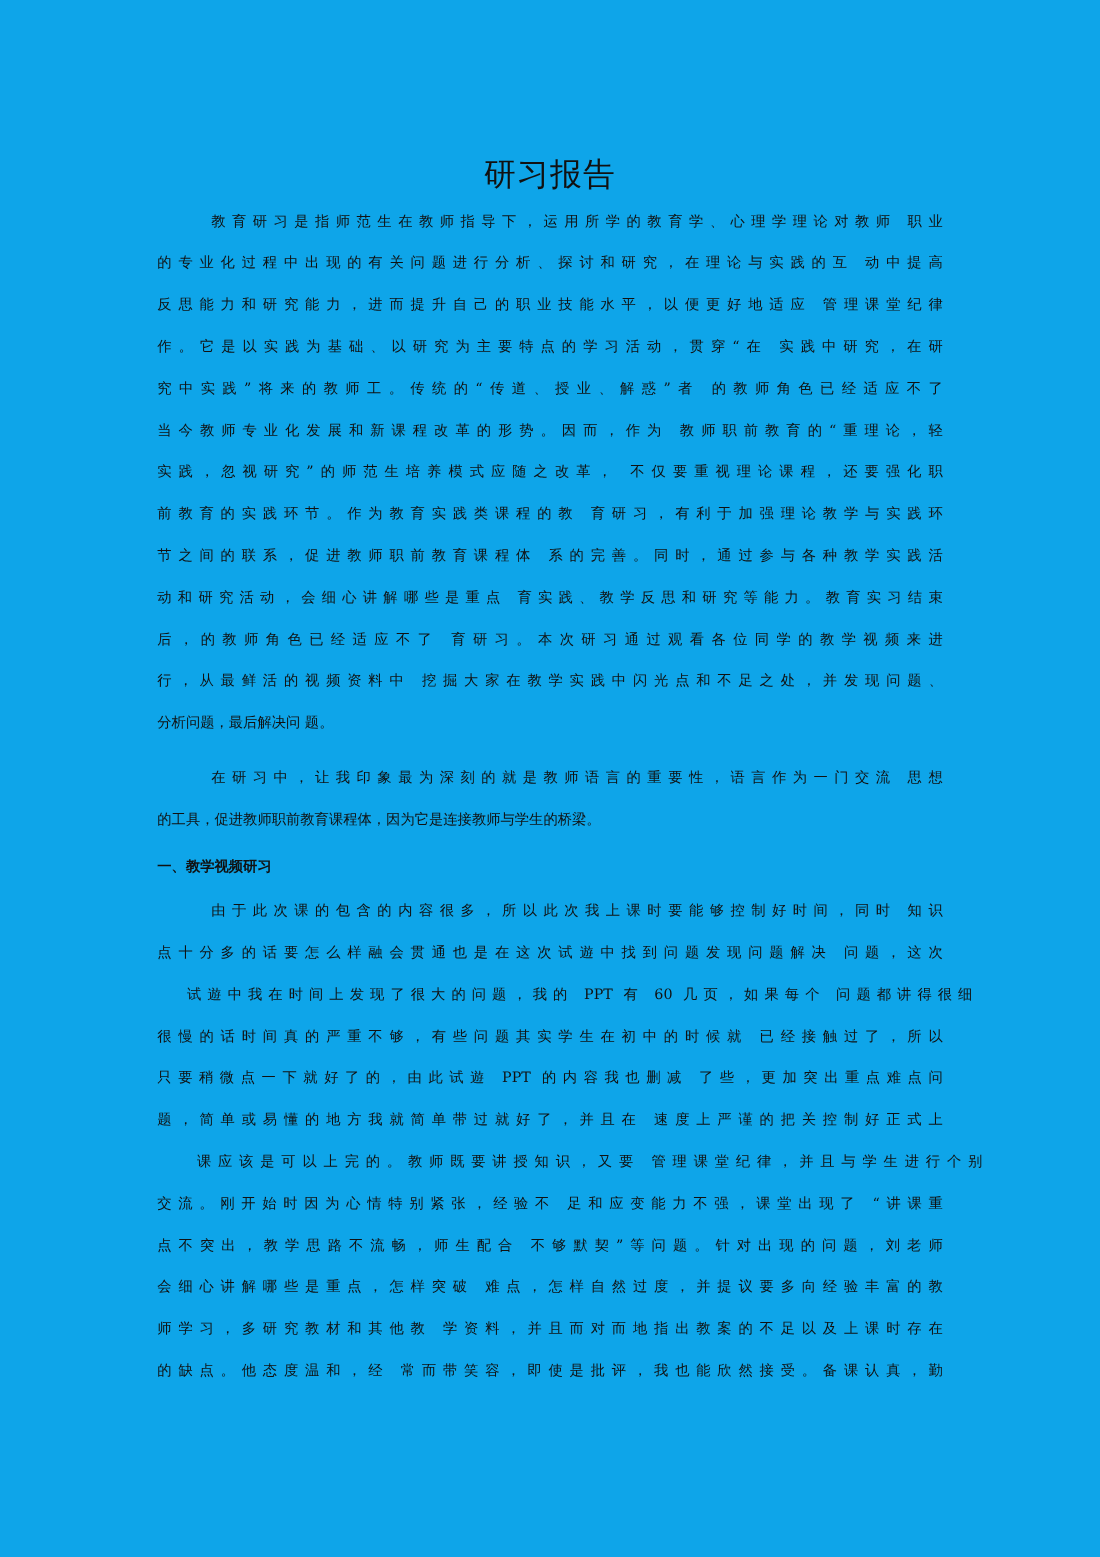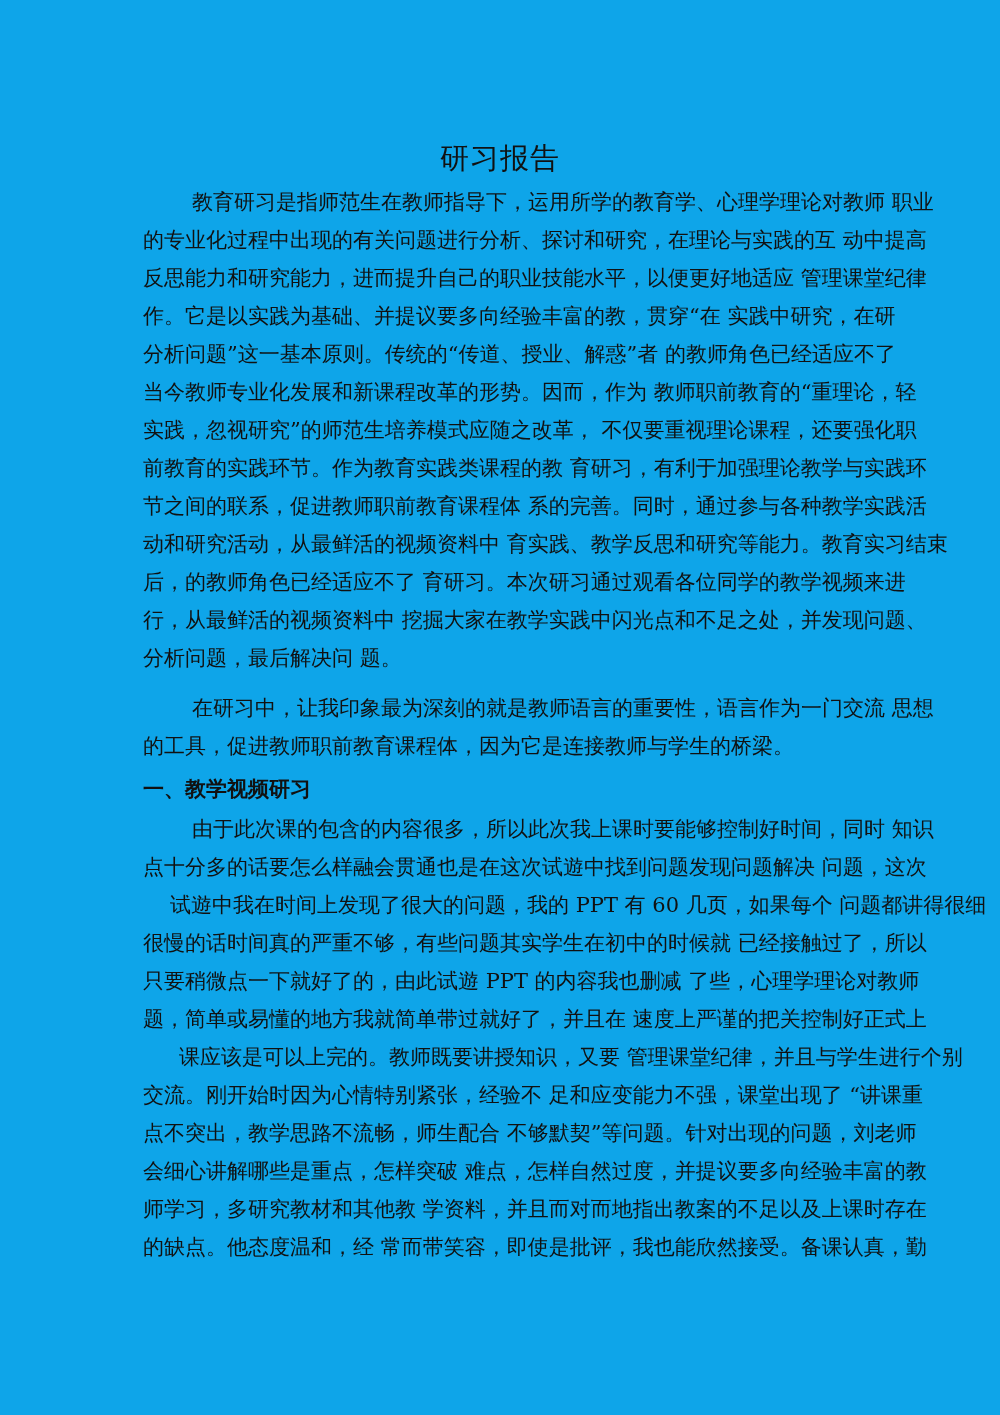--- a/index.html
+++ b/index.html
@@ -2,51 +2,51 @@
 <html><head>
 <meta charset="utf-8">
 <style>
   html, body { margin:0; padding:0; background:#ffffff; }
   body { width:1000px; height:1415px; position:relative; overflow:hidden;
          font-family:"DejaVu Serif","Liberation Serif",serif; color:#111; }
   .page { position:absolute; left:0; top:0; width:1000px; height:1415px; background:#0ea5e9; }
   .title { position:absolute; top:138px; left:0; width:1000px; text-align:center;
            font-size:29px; line-height:40px; letter-spacing:1px; }
   .line { position:absolute; left:143px; width:714px; height:38px; line-height:38px;
-          font-size:21px; white-space:nowrap; text-align:justify; text-align-last:justify; }
+          font-size:13px; white-space:nowrap; text-align:justify; text-align-last:justify; }
   .line.last { text-align-last:left; }
   .line.indent { left:192px; width:665px; }
 </style>
 </head>
 <body>
 
 <div class="page">
   <div class="title">研习报告</div>
   <div id="body">
       <div class="line indent" style="top: 183px;">教育研习是指师范生在教师指导下，运用所学的教育学、心理学理论对教师 职业</div>
       <div class="line" style="top: 221px;">的专业化过程中出现的有关问题进行分析、探讨和研究，在理论与实践的互 动中提高</div>
       <div class="line" style="top: 259px;">反思能力和研究能力，进而提升自己的职业技能水平，以便更好地适应 管理课堂纪律</div>
-      <div class="line" style="top: 297px;">作。它是以实践为基础、并提议要多向经验丰富的教，贯穿“在 实践中研究，在研</div>
-      <div class="line" style="top: 335px;">分析问题”这一基本原则。传统的“传道、授业、解惑”者 的教师角色已经适应不了</div>
+      <div class="line" style="top: 297px;">作。它是以实践为基础、以研究为主要特点的学习活动，贯穿“在 实践中研究，在研</div>
+      <div class="line" style="top: 335px;">究中实践”将来的教师工。传统的“传道、授业、解惑”者 的教师角色已经适应不了</div>
       <div class="line" style="top: 373px;">当今教师专业化发展和新课程改革的形势。因而，作为 教师职前教育的“重理论，轻</div>
       <div class="line" style="top: 411px;">实践，忽视研究”的师范生培养模式应随之改革， 不仅要重视理论课程，还要强化职</div>
       <div class="line" style="top: 449px;">前教育的实践环节。作为教育实践类课程的教 育研习，有利于加强理论教学与实践环</div>
       <div class="line" style="top: 487px;">节之间的联系，促进教师职前教育课程体 系的完善。同时，通过参与各种教学实践活</div>
-      <div class="line" style="top: 525px;">动和研究活动，从最鲜活的视频资料中 育实践、教学反思和研究等能力。教育实习结束</div>
+      <div class="line" style="top: 525px;">动和研究活动，会细心讲解哪些是重点 育实践、教学反思和研究等能力。教育实习结束</div>
       <div class="line" style="top: 563px;">后，的教师角色已经适应不了 育研习。本次研习通过观看各位同学的教学视频来进</div>
       <div class="line" style="top: 601px;">行，从最鲜活的视频资料中 挖掘大家在教学实践中闪光点和不足之处，并发现问题、</div>
       <div class="line last" style="top: 639px;">分析问题，最后解决问 题。</div>
       <div class="line indent" style="top: 689px;">在研习中，让我印象最为深刻的就是教师语言的重要性，语言作为一门交流 思想</div>
       <div class="line last" style="top: 727px;">的工具，促进教师职前教育课程体，因为它是连接教师与学生的桥梁。</div>
       <div class="line last" style="top: 770px; font-weight: bold;">一、教学视频研习</div>
       <div class="line indent" style="top: 810px;">由于此次课的包含的内容很多，所以此次我上课时要能够控制好时间，同时 知识</div>
       <div class="line" style="top: 848px;">点十分多的话要怎么样融会贯通也是在这次试遊中找到问题发现问题解决 问题，这次</div>
       <div class="line" style="top: 886px; margin-left: 27px;">试遊中我在时间上发现了很大的问题，我的 PPT 有 60 几页，如果每个 问题都讲得很细</div>
       <div class="line" style="top: 924px;">很慢的话时间真的严重不够，有些问题其实学生在初中的时候就 已经接触过了，所以</div>
-      <div class="line" style="top: 962px;">只要稍微点一下就好了的，由此试遊 PPT 的内容我也删减 了些，心理学理论对教师</div>
+      <div class="line" style="top: 962px;">只要稍微点一下就好了的，由此试遊 PPT 的内容我也删减 了些，更加突出重点难点问</div>
       <div class="line" style="top: 1000px;">题，简单或易懂的地方我就简单带过就好了，并且在 速度上严谨的把关控制好正式上</div>
       <div class="line" style="top: 1038px; margin-left: 36px;">课应该是可以上完的。教师既要讲授知识，又要 管理课堂纪律，并且与学生进行个别</div>
       <div class="line" style="top: 1076px;">交流。刚开始时因为心情特别紧张，经验不 足和应变能力不强，课堂出现了 “讲课重</div>
       <div class="line" style="top: 1114px;">点不突出，教学思路不流畅，师生配合 不够默契”等问题。针对出现的问题，刘老师</div>
       <div class="line" style="top: 1152px;">会细心讲解哪些是重点，怎样突破 难点，怎样自然过度，并提议要多向经验丰富的教</div>
       <div class="line" style="top: 1190px;">师学习，多研究教材和其他教 学资料，并且而对而地指出教案的不足以及上课时存在</div>
       <div class="line" style="top: 1228px;">的缺点。他态度温和，经 常而带笑容，即使是批评，我也能欣然接受。备课认真，勤</div>
     </div>
 </div>
 

